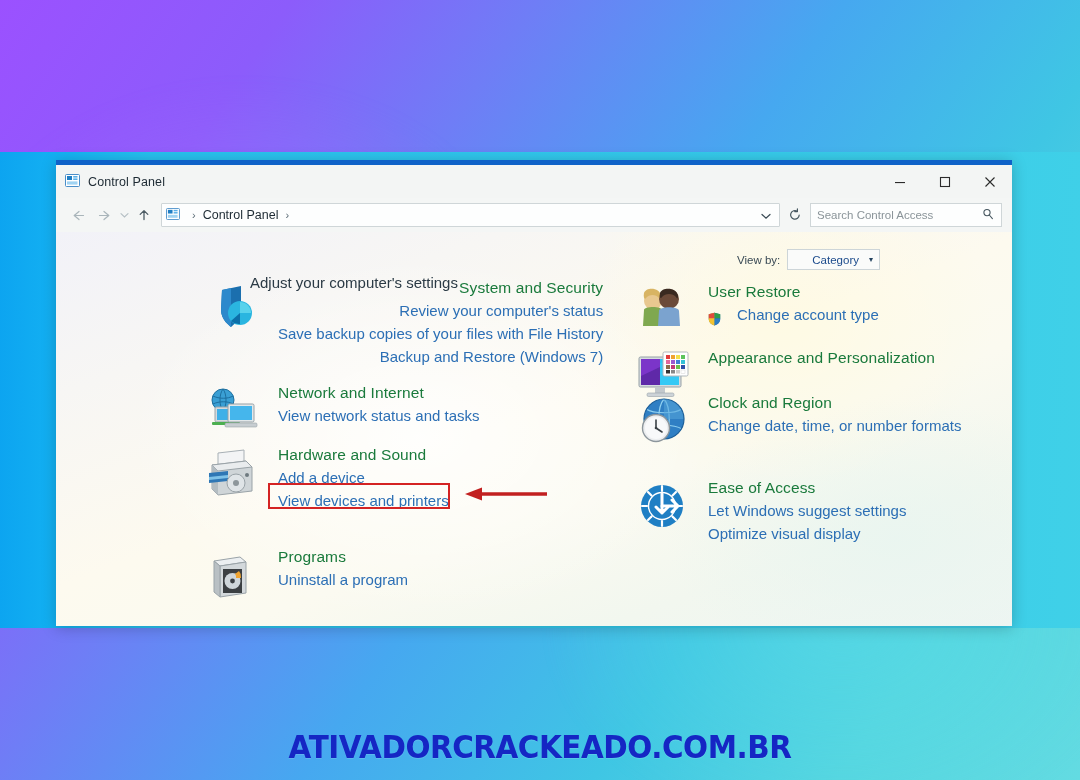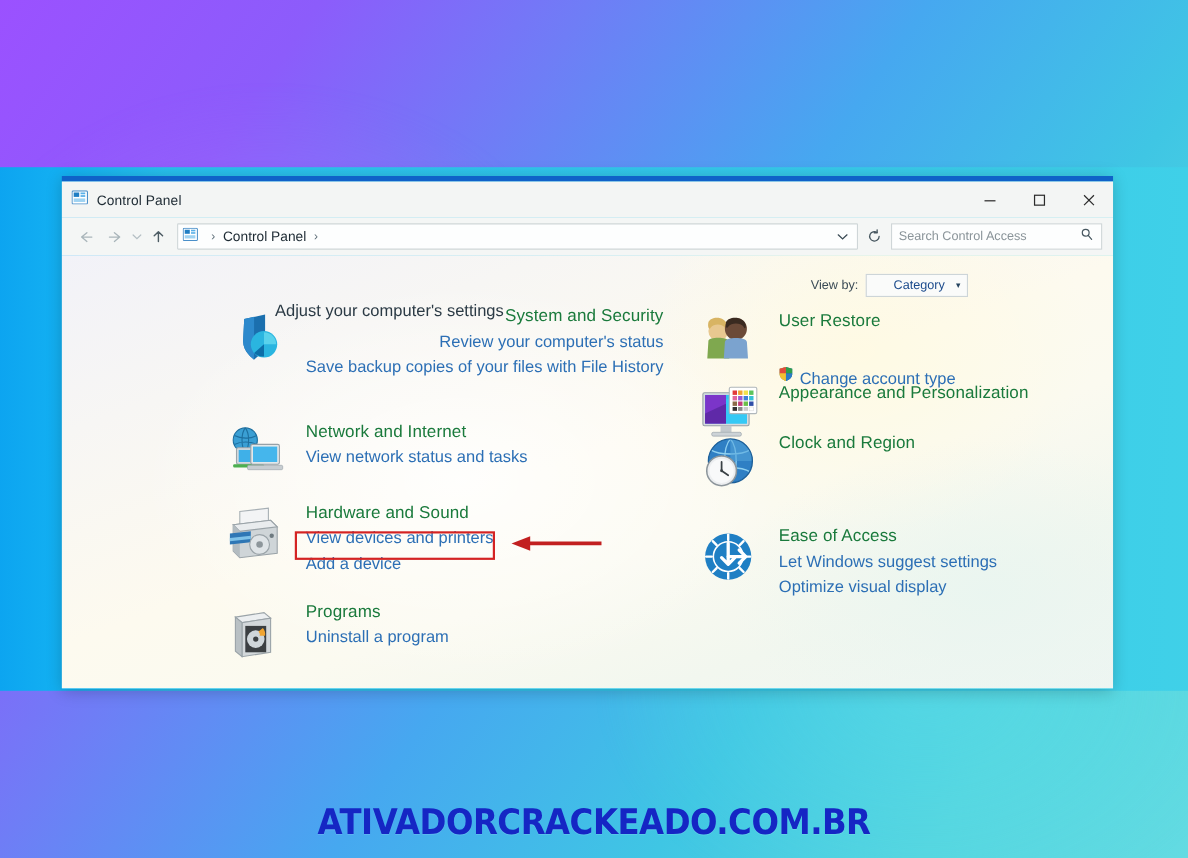--- a/index.html
+++ b/index.html
@@ -109,25 +109,25 @@
   .cat{position:relative;margin-bottom:2px;}
   .cat-icon{position:absolute;left:0;top:2px;width:58px;height:58px;}
   .cat-body{margin-left:72px;}
   .cat-title{
     font-size:15.5px;color:#1a7a3c;line-height:1.35;letter-spacing:.1px;
     display:inline-block;
   }
   .cat-link{
     font-size:15px;color:#2c6fb5;line-height:1.55;display:block;white-space:nowrap;
   }
-  .cat-link.withshield{display:flex;align-items:flex-start;gap:6px;margin-top:30px;}
+  .cat-link.withshield{display:flex;align-items:flex-end;gap:16px;}
   
   #cat-system{top:0;text-align:right;}
   #cat-network{top:105px;}
-  #cat-hardware{top:167px;margin-top:12px;}
+  #cat-hardware{top:167px;}
   #cat-programs{top:269px;}
   #cat-user{top:0;}
   #cat-appearance{top:78px;}
   #cat-clock{top:136px;}
   #cat-ease{top:200px;}
   
   #highlight-box{
     position:absolute;left:268px;top:483px;width:178px;height:22px;
     border:2px solid #d42323;pointer-events:none;
   }
@@ -273,20 +273,21 @@
               <path d="M14 10 L23 8 L23 47 C22 46 13 40 13 30 Z" fill="#2d89cc"></path>
               <circle cx="32" cy="33" r="12" fill="#2ab5e0"></circle>
               <path d="M32 22 A11 11 0 0 1 43 33 L32 33 Z" fill="#59d2ec"></path>
               <path d="M32 33 L23 41 A11.5 11.5 0 0 0 32 44 Z" fill="#0c6ea8"></path>
             </svg>
           </div>
           <div class="cat-body">
             <div class="cat-title">System and Security</div>
             <a class="cat-link">Review your computer's status</a>
             <a class="cat-link">Save backup copies of your files with File History</a>
+            <a class="cat-link">Backup and Restore (Windows 7)</a>
           </div>
         </div>
 
         <div class="cat" id="cat-network" style="position:absolute;top:105px;">
           <div class="cat-icon">
             <svg width="56" height="56" viewBox="0 0 56 56">
               <circle cx="17" cy="15" r="11" fill="#3a9fd4"></circle>
               <path d="M7 11 C13 14 22 14 27 11 M7 19 C13 16 22 16 27 19 M17 4 C13 9 13 21 17 26 M17 4 C21 9 21 21 17 26" stroke="#1d6f9f" stroke-width="1" fill="none"></path>
               <circle cx="17" cy="15" r="11" fill="none" stroke="#1d6f9f" stroke-width="1"></circle>
               <rect x="9" y="22" width="22" height="15" rx="1.5" fill="#d5dadd" stroke="#9aa4aa"></rect>
@@ -312,22 +313,22 @@
               <path d="M12 24 L12 48 L6 42 L6 18 Z" fill="#b3bcc1"></path>
               <path d="M3 26 L22 24 L22 34 L3 36 Z" fill="#2f77b5"></path>
               <path d="M3 30 L22 28 L22 31 L3 33 Z" fill="#7fc2e8"></path>
               <circle cx="30" cy="36" r="9" fill="#dfe4e7" stroke="#9aa3a8"></circle>
               <circle cx="30" cy="36" r="3" fill="#8d969b"></circle>
               <circle cx="41" cy="28" r="2" fill="#6e7a80"></circle>
             </svg>
           </div>
           <div class="cat-body">
             <div class="cat-title">Hardware and Sound</div>
+            <a class="cat-link">Add a device</a>
             <a class="cat-link">View devices and printers</a>
-            <a class="cat-link">Add a device</a>
           </div>
         </div>
 
         <div class="cat" id="cat-programs" style="position:absolute;top:269px;">
           <div class="cat-icon">
             <svg width="56" height="56" viewBox="0 0 56 56">
               <path d="M8 12 L34 8 L40 13 L14 17 Z" fill="#eceff1" stroke="#9aa3a8"></path>
               <path d="M40 13 L40 44 L14 48 L14 17 Z" fill="#d3d8db" stroke="#9aa3a8"></path>
               <path d="M8 12 L14 17 L14 48 L8 43 Z" fill="#b9c0c4" stroke="#9aa3a8"></path>
               <rect x="17" y="20" width="19" height="24" fill="#3b3f42"></rect>
@@ -418,20 +419,21 @@
               <path d="M28 4 A20 20 0 0 1 48 24 L28 24 Z" fill="#55a6da" opacity=".55"></path>
               <circle cx="28" cy="24" r="20" fill="none" stroke="#1d5f98" stroke-width="1.2"></circle>
               <circle cx="20" cy="33" r="13.5" fill="#eceef0" stroke="#8d969c" stroke-width="1.4"></circle>
               <circle cx="20" cy="33" r="11" fill="#f8f9fa"></circle>
               <path d="M20 33 L20 25 M20 33 L26 37" stroke="#3a4146" stroke-width="1.6" stroke-linecap="round"></path>
               <circle cx="20" cy="33" r="1.3" fill="#3a4146"></circle>
             </svg>
           </div>
           <div class="cat-body">
             <div class="cat-title">Clock and Region</div>
+            <a class="cat-link">Change date, time, or number formats</a>
           </div>
         </div>
 
         <div class="cat" id="cat-ease" style="position:absolute;top:200px;">
           <div class="cat-icon">
             <svg width="56" height="56" viewBox="0 0 56 56">
               <circle cx="26" cy="26" r="21" fill="#1f7fc4"></circle>
               <g stroke="#ffffff" stroke-width="2.2" stroke-linecap="round">
                 <path d="M26 6 V11"></path>
                   <path d="M26 41 V46"></path>

